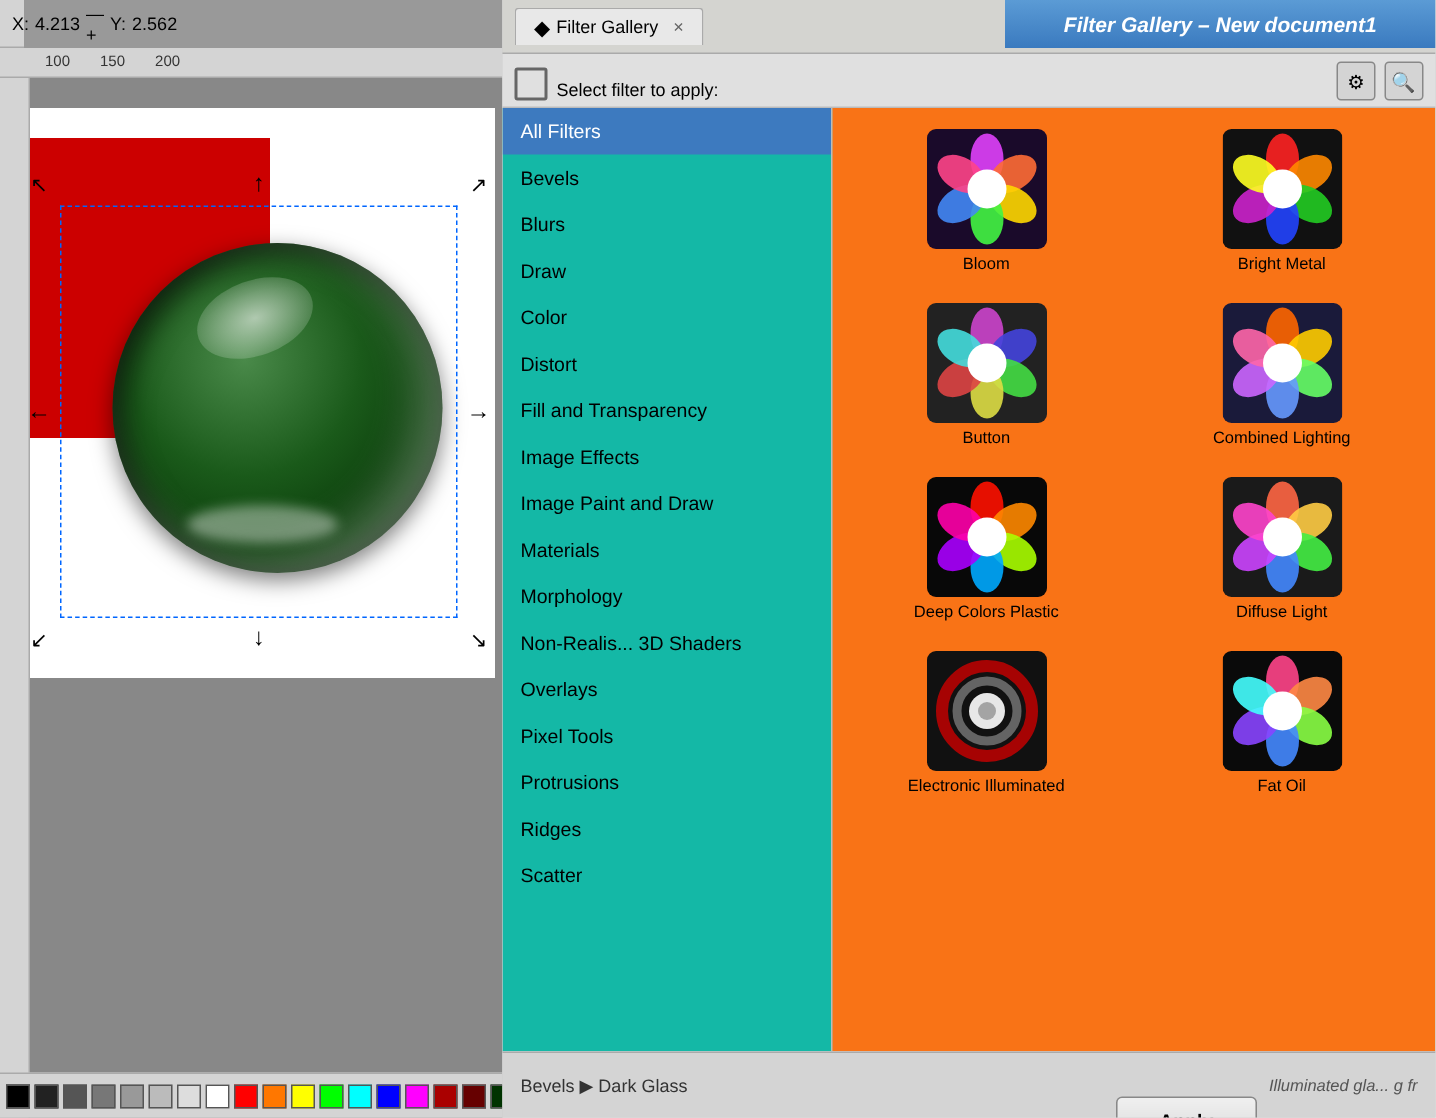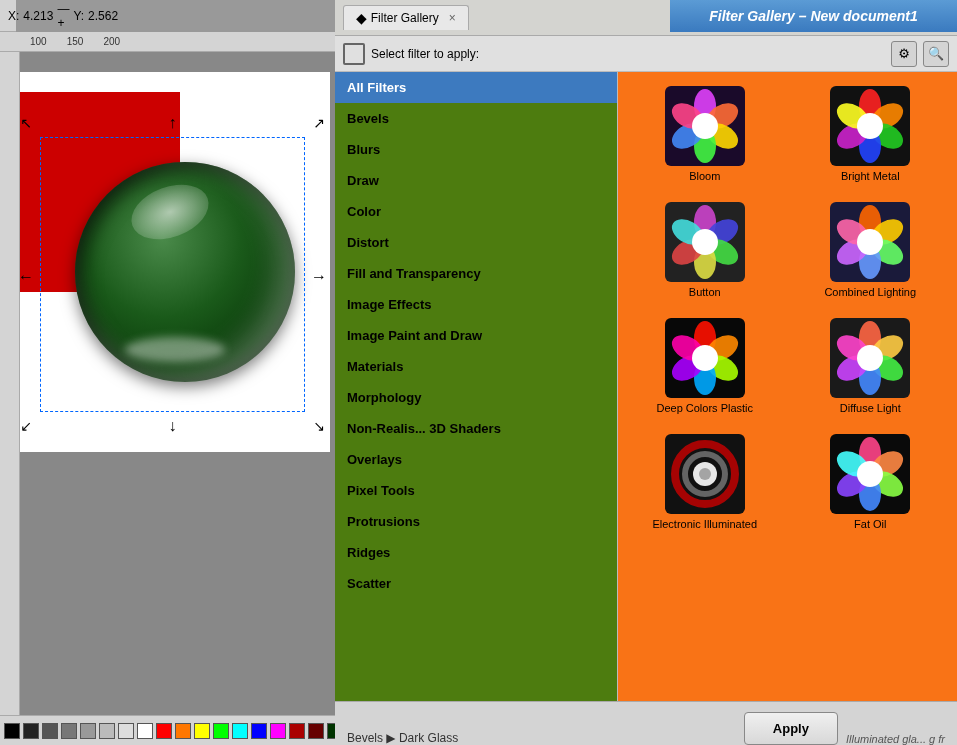--- a/index.html
+++ b/index.html
@@ -175,21 +175,21 @@
       border-bottom: none;
       border-radius: 3px 3px 0 0;
       margin-right: 2px;
       font-size: 12px;
       cursor: pointer;
     }
 
     .dialog-tab .tab-icon { font-size: 14px; }
 
     .dialog-toolbar {
-      display: flex; align-items: center;
+      display: flex; align-items: flex-end;
       padding: 4px 8px;
       background: #e0e0e0;
       border-bottom: 1px solid #bbb;
       gap: 6px;
       flex-shrink: 0;
       height: 36px;
     }
 
     .toolbar-square {
       width: 22px; height: 22px;
@@ -215,28 +215,27 @@
     }
 
     .dialog-body {
       display: flex;
       flex: 1;
       overflow: hidden;
     }
 
     
     .filter-list {
-      width: 283px;
+      width: 220px;
       flex-shrink: 0;
-      background: #4d7c0f;
+      background: #14b8a6;
       border-right: 1px solid #bbb;
       overflow-y: auto;
       display: flex;
       flex-direction: column;
-      font-weight: bold;
     }
 
     .filter-list-item {
       padding: 8px 12px;
       cursor: pointer;
       font-size: 13px;
       color: #000;
       border-bottom: none;
     }
     .filter-list-item.active {
@@ -286,21 +285,21 @@
       text-align: center;
       color: #000;
     }
 
     
     .dialog-bottom {
       height: 44px;
       background: #d4d4d4;
       border-top: 1px solid #aaa;
       display: flex;
-      align-items: flex-end;
+      align-items: center;
       padding: 0 12px;
       gap: 8px;
       flex-shrink: 0;
     }
 
     .breadcrumb {
       font-size: 12px;
       color: #333;
       flex: 1;
     }

